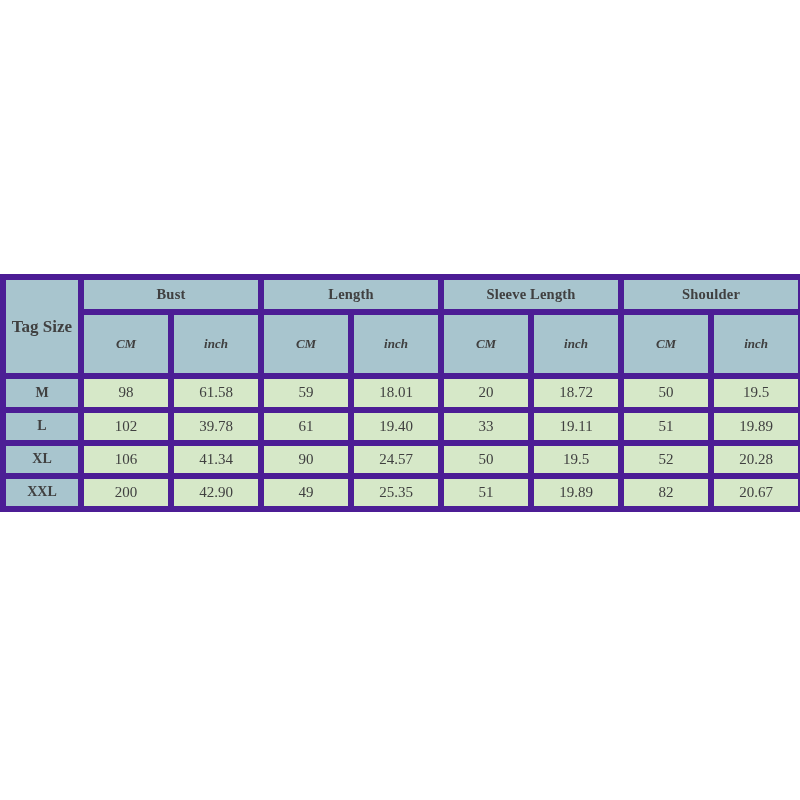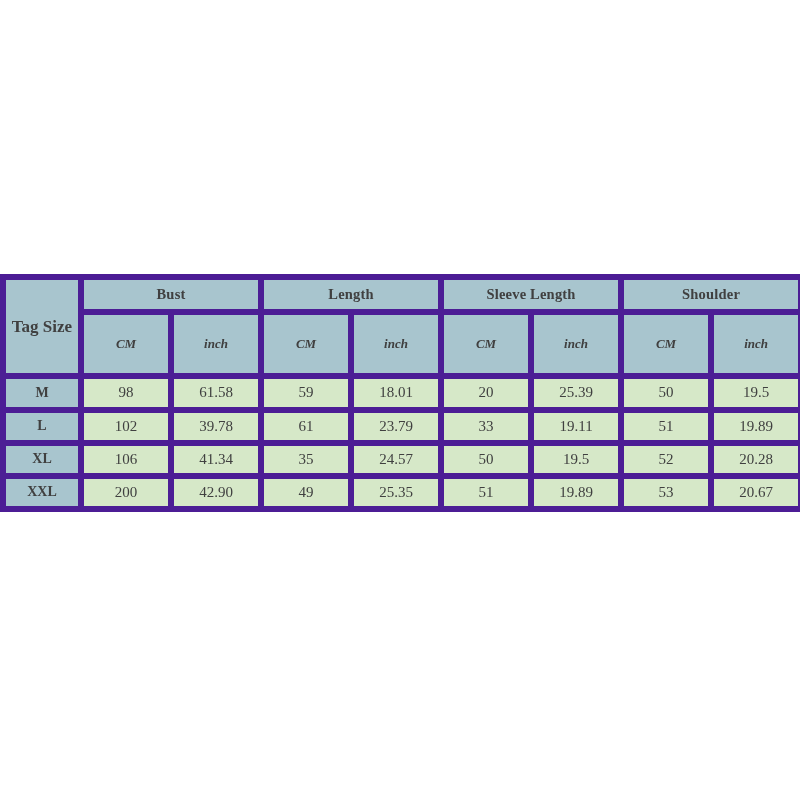--- a/index.html
+++ b/index.html
@@ -129,56 +129,56 @@
           <td class="hdr hdr-unit">inch</td>
         </tr>
 
         <tr class="r-data">
           <td class="rowlabel">M</td>
           <td class="cell">98</td>
           <td class="cell">61.58</td>
           <td class="cell">59</td>
           <td class="cell">18.01</td>
           <td class="cell">20</td>
-          <td class="cell">25.39</td>
+          <td class="cell">18.72</td>
           <td class="cell">50</td>
           <td class="cell">19.5</td>
         </tr>
 
         <tr class="r-data">
           <td class="rowlabel">L</td>
           <td class="cell">102</td>
           <td class="cell">39.78</td>
           <td class="cell">61</td>
-          <td class="cell">23.79</td>
+          <td class="cell">19.40</td>
           <td class="cell">33</td>
           <td class="cell">19.11</td>
           <td class="cell">51</td>
           <td class="cell">19.89</td>
         </tr>
 
         <tr class="r-data">
           <td class="rowlabel">XL</td>
           <td class="cell">106</td>
           <td class="cell">41.34</td>
-          <td class="cell">35</td>
+          <td class="cell">90</td>
           <td class="cell">24.57</td>
           <td class="cell">50</td>
           <td class="cell">19.5</td>
           <td class="cell">52</td>
           <td class="cell">20.28</td>
         </tr>
 
         <tr class="r-data">
           <td class="rowlabel">XXL</td>
           <td class="cell">200</td>
           <td class="cell">42.90</td>
           <td class="cell">49</td>
           <td class="cell">25.35</td>
           <td class="cell">51</td>
           <td class="cell">19.89</td>
-          <td class="cell">53</td>
+          <td class="cell">82</td>
           <td class="cell">20.67</td>
         </tr>
       </tbody>
     </table>
   </div>
 </div>
 
 </body></html>

